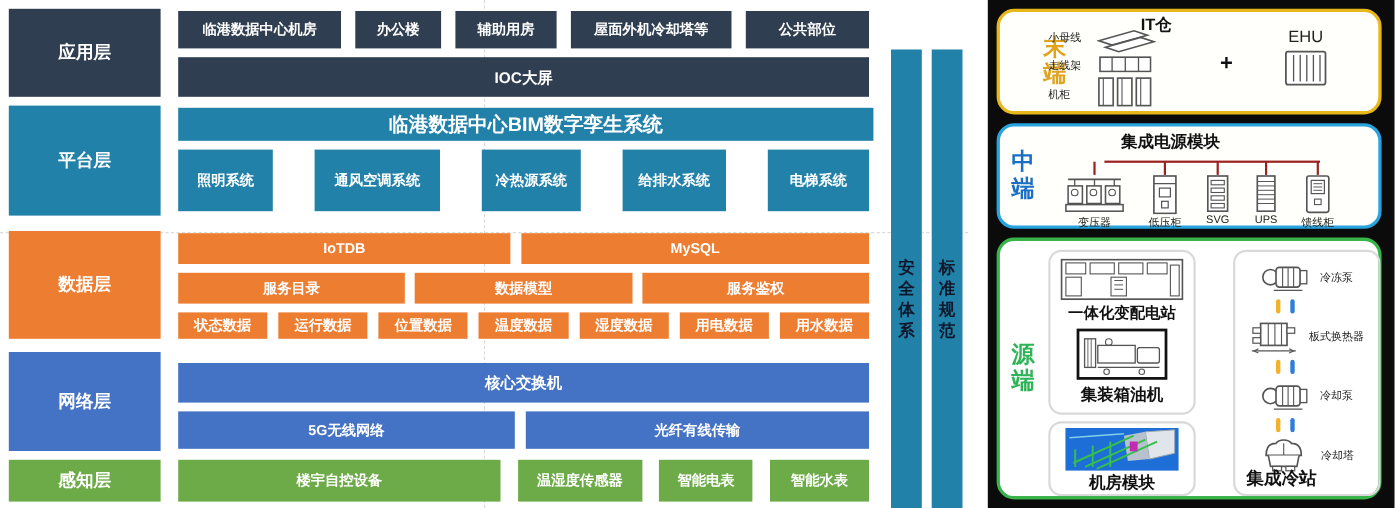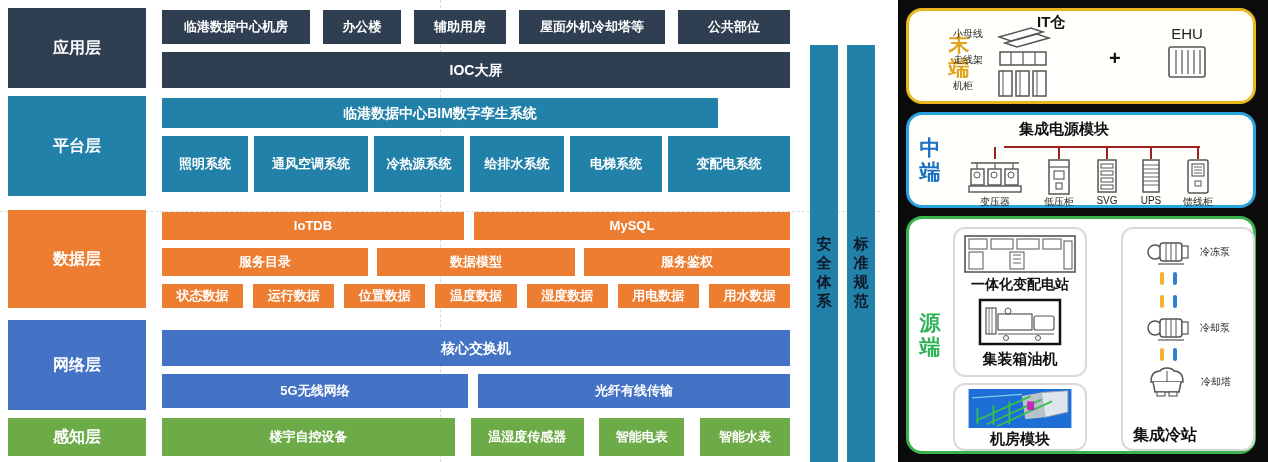--- a/index.html
+++ b/index.html
@@ -57,28 +57,27 @@
   <div class="row" style="left:162px;top:10px;width:628px;height:34px">
     <div class="box navy" style="width:148px">临港数据中心机房</div>
     <div class="box navy" style="width:78px">办公楼</div>
     <div class="box navy" style="width:92px">辅助用房</div>
     <div class="box navy" style="width:146px">屋面外机冷却塔等</div>
     <div class="box navy" style="width:112px">公共部位</div>
   </div>
   <div class="box navy abs" style="left:162px;top:52px;width:628px;height:36px;font-size:14px">IOC大屏</div>
 
   <div class="lbl teal" style="left:8px;top:96px;width:138px;height:100px">平台层</div>
-  <div class="box teal abs" style="left:162px;top:98px;width:556px;height:30px;font-size:14px">临港数据中心BIM数字孪生系统</div>
+  <div class="box teal abs" style="left:162px;top:98px;width:632px;height:30px;font-size:18px">临港数据中心BIM数字孪生系统</div>
   <div class="row" style="left:162px;top:136px;width:628px;height:56px">
     <div class="box teal" style="width:86px">照明系统</div>
     <div class="box teal" style="width:114px">通风空调系统</div>
     <div class="box teal" style="width:90px">冷热源系统</div>
     <div class="box teal" style="width:94px">给排水系统</div>
     <div class="box teal" style="width:92px">电梯系统</div>
-    <div class="box teal" style="width:122px">变配电系统</div>
   </div>
 
   <div class="lbl orange" style="left:8px;top:210px;width:138px;height:98px">数据层</div>
   <div class="row" style="left:162px;top:212px;width:628px;height:28px">
     <div class="box orange" style="width:302px">IoTDB</div>
     <div class="box orange" style="width:316px">MySQL</div>
   </div>
   <div class="row" style="left:162px;top:248px;width:628px;height:28px">
     <div class="box orange" style="width:206px">服务目录</div>
     <div class="box orange" style="width:198px">数据模型</div>
@@ -292,20 +291,35 @@
             <line x1="30" y1="6" x2="30" y2="24" stroke="#555" stroke-width="1"></line>
             <rect x="36" y="9" width="6" height="12" fill="#fff" stroke="#555" stroke-width="1.2"></rect>
             <line x1="12" y1="27" x2="38" y2="27" stroke="#555" stroke-width="1.2"></line>
           </svg>
           <div class="mini" style="margin-left:10px">冷冻泵</div>
         </div>
         <div style="display:flex;gap:9px;margin:5px 0 5px -40px">
           <div class="dash y"></div>
           <div class="dash b"></div>
         </div>
+        <div style="display:flex;align-items:center">
+          <svg width="44" height="32" viewBox="0 0 44 32">
+            <rect x="10" y="4" width="24" height="20" fill="#fff" stroke="#555" stroke-width="1.5"></rect>
+            <line x1="17" y1="4" x2="17" y2="24" stroke="#555" stroke-width="1"></line>
+            <line x1="23" y1="4" x2="23" y2="24" stroke="#555" stroke-width="1"></line>
+            <line x1="29" y1="4" x2="29" y2="24" stroke="#555" stroke-width="1"></line>
+            <rect x="3" y="8" width="7" height="5" fill="#fff" stroke="#555" stroke-width="1.1"></rect>
+            <rect x="3" y="17" width="7" height="5" fill="#fff" stroke="#555" stroke-width="1.1"></rect>
+            <rect x="34" y="8" width="7" height="5" fill="#fff" stroke="#555" stroke-width="1.1"></rect>
+            <line x1="2" y1="29" x2="42" y2="29" stroke="#555" stroke-width="1.2"></line>
+            <polyline points="8,27 4,29 8,31" fill="none" stroke="#555" stroke-width="1"></polyline>
+            <polyline points="36,27 40,29 36,31" fill="none" stroke="#555" stroke-width="1"></polyline>
+          </svg>
+          <div class="mini" style="margin-left:10px">板式换热器</div>
+        </div>
         <div style="display:flex;gap:9px;margin:5px 0 5px -40px">
           <div class="dash y"></div>
           <div class="dash b"></div>
         </div>
         <div style="display:flex;align-items:center">
           <svg width="44" height="30" viewBox="0 0 44 30">
             <circle cx="9" cy="15" r="7" fill="#fff" stroke="#555" stroke-width="1.5"></circle>
             <rect x="14" y="6" width="22" height="18" rx="3" fill="#fff" stroke="#555" stroke-width="1.5"></rect>
             <line x1="20" y1="6" x2="20" y2="24" stroke="#555" stroke-width="1"></line>
             <line x1="25" y1="6" x2="25" y2="24" stroke="#555" stroke-width="1"></line>

